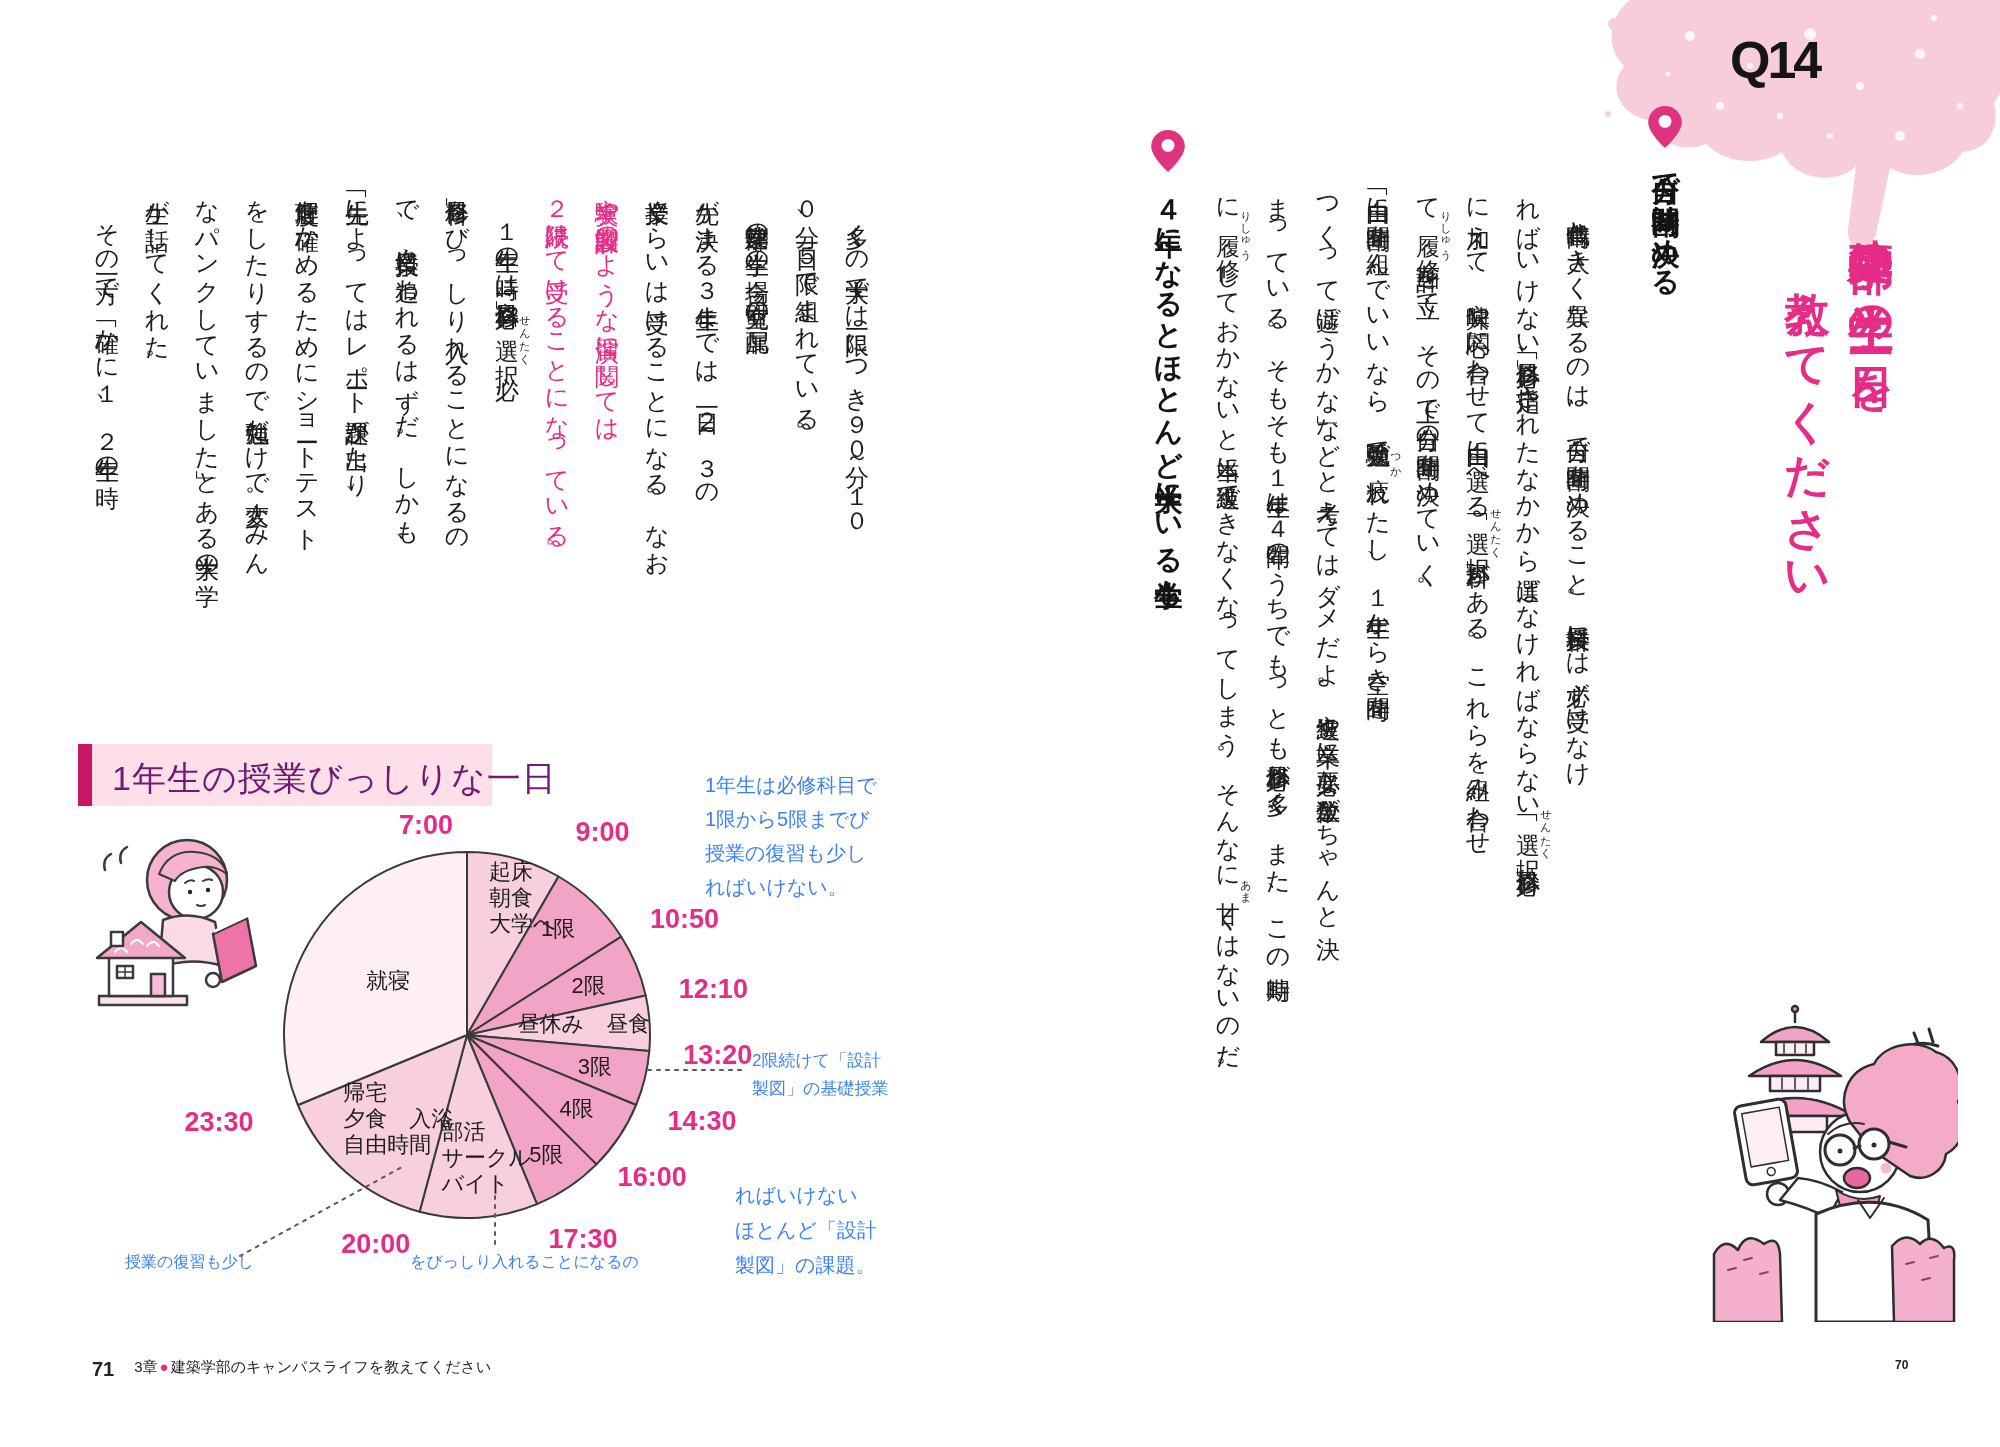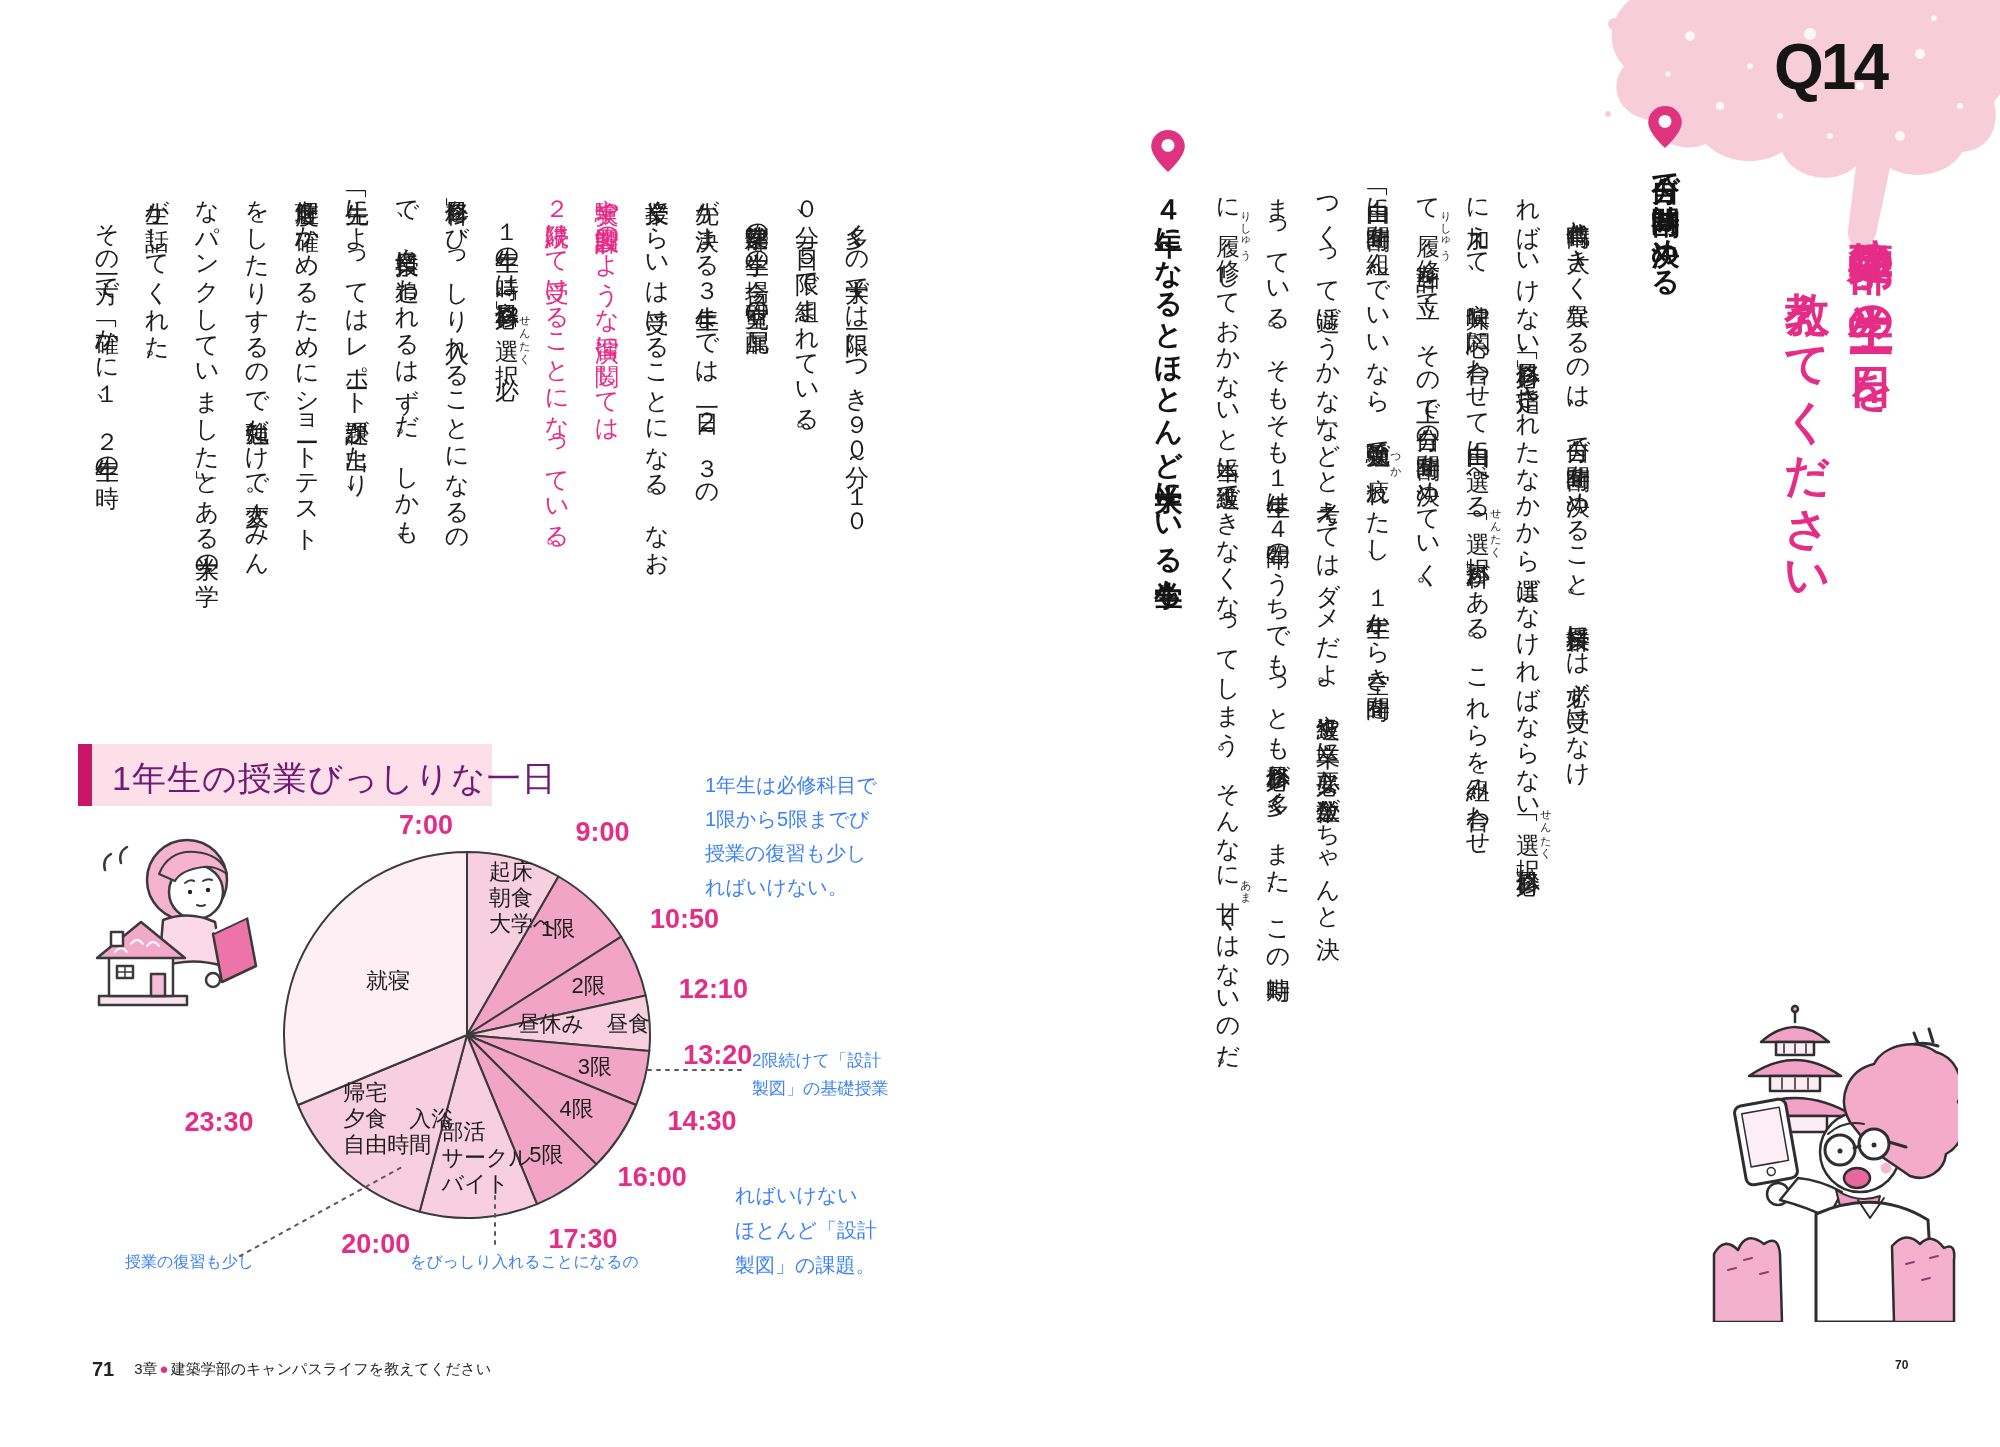--- a/index.html
+++ b/index.html
@@ -9,34 +9,34 @@
   .abs{position:absolute}
   .vtext{writing-mode:vertical-rl;text-orientation:mixed}
   
   .bodytext{font-family:"Liberation Serif","DejaVu Serif",serif;font-size:24px;line-height:50px;
             color:#1d1d1d;letter-spacing:0}
   .bodytext .pink{color:#e52c87}
   ruby rt{font-size:11px;letter-spacing:0;color:inherit}
   
   .sec-heading{font-family:"Liberation Sans","DejaVu Sans",sans-serif;font-weight:bold;
                font-size:28px;line-height:44px;color:#141414}
-  .q-label{font-weight:bold;font-size:64px;letter-spacing:-3px;color:#151515;text-align:center}
+  .q-label{font-weight:bold;font-size:52px;letter-spacing:-3px;color:#151515;text-align:left}
   .title-line{font-weight:bold;font-size:45px;line-height:52px;letter-spacing:3px;color:#e52c87}
   
   .band-bar{background:#c81768}
   .band-bg{background:#fcdfe9}
   .band-title{font-weight:normal;font-size:34px;color:#701a75;letter-spacing:1px}
   .note{color:#3b82f6}
   .note-large{font-size:20px;line-height:34px}
   .note-mid{font-size:20px;line-height:35px}
   .note-seizu{font-size:17px;line-height:28px}
   .note-small{font-size:16px;line-height:22px}
   .slice-label{font-family:"Liberation Sans","DejaVu Sans",sans-serif;font-size:22px;fill:#1d1d1d}
   .time-label{font-family:"Liberation Sans","DejaVu Sans",sans-serif;font-weight:bold;font-size:27px;fill:#e52c87}
-  .footer{font-size:15px;color:#222;display:flex;align-items:center}
+  .footer{font-size:15px;color:#222;display:flex;align-items:flex-start}
   .footer .pgnum{font-weight:bold;font-size:20px;margin-right:20px}
   .footer .dot{color:#e52c87;margin:0 2px}
   .pgnum-right{font-weight:bold;font-size:12px;color:#222}
 </style>
 </head>
 <body>
 
 <div class="sheet">
 
   <svg class="abs" style="left:1598px;top:-6px" width="402" height="290" viewBox="0 0 402 290">

